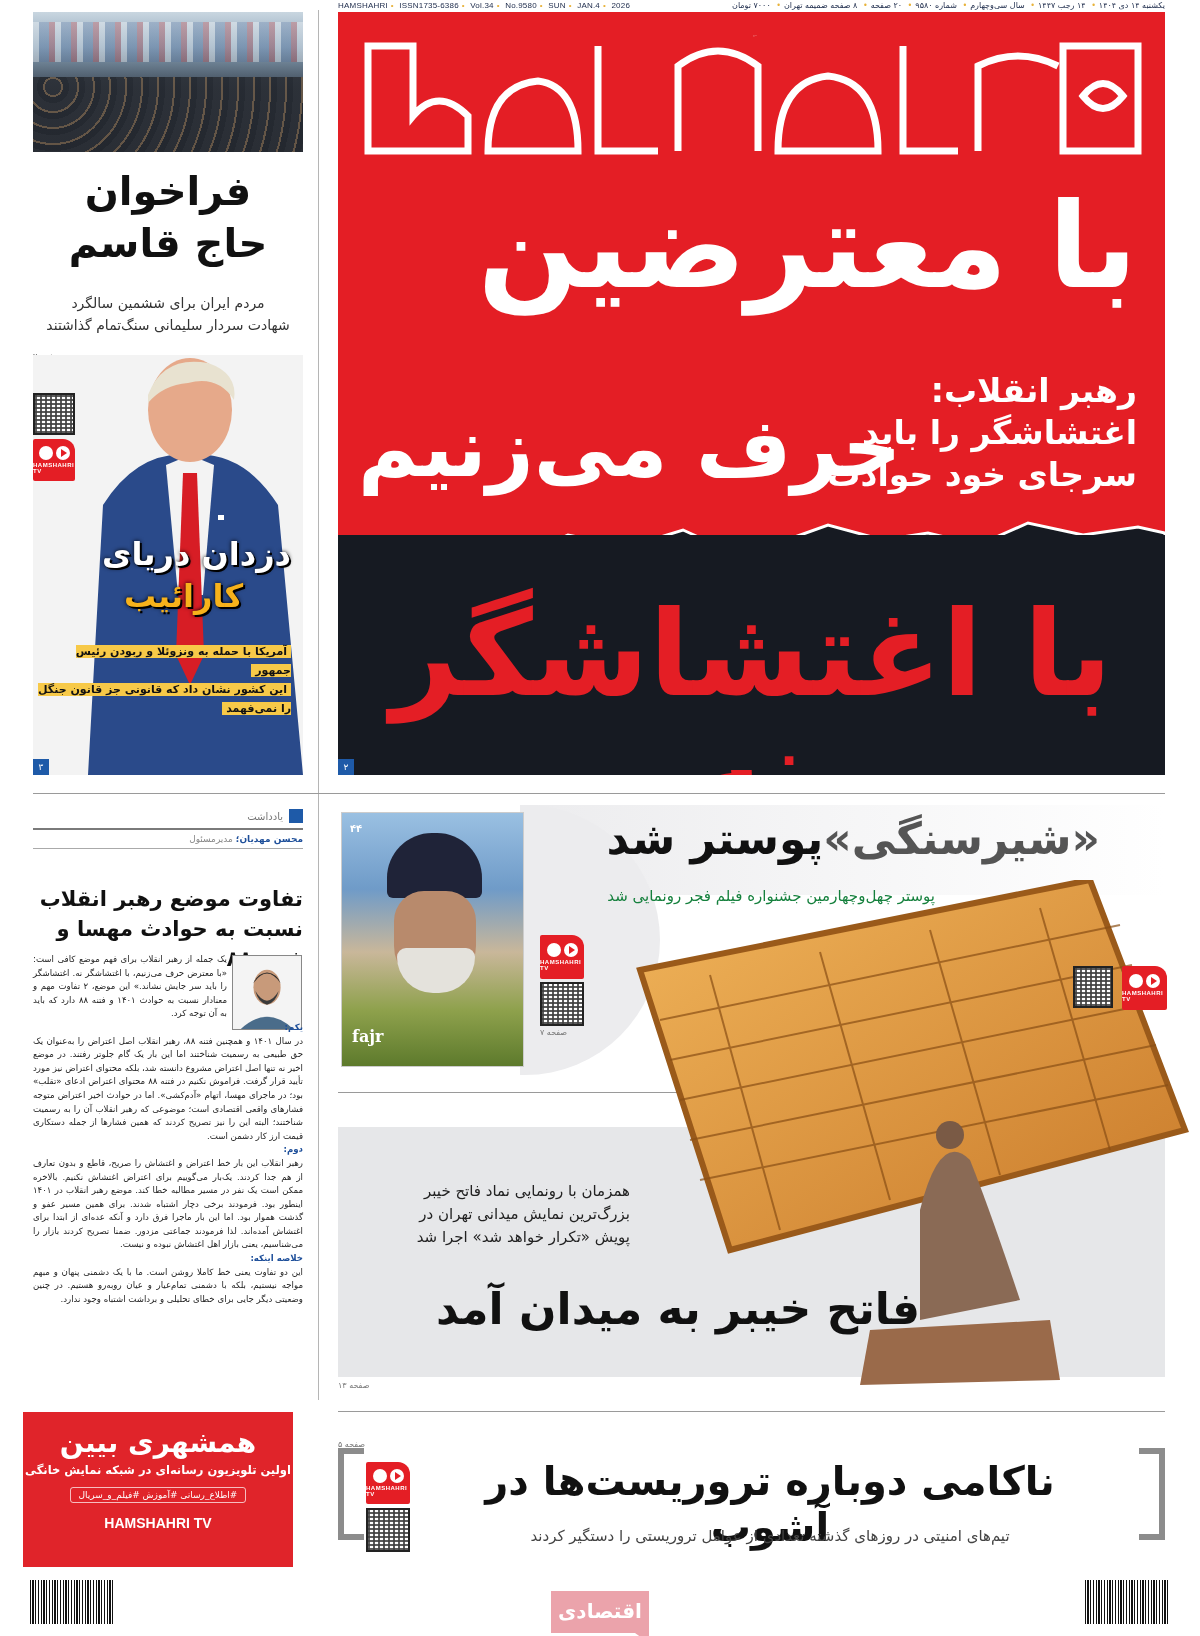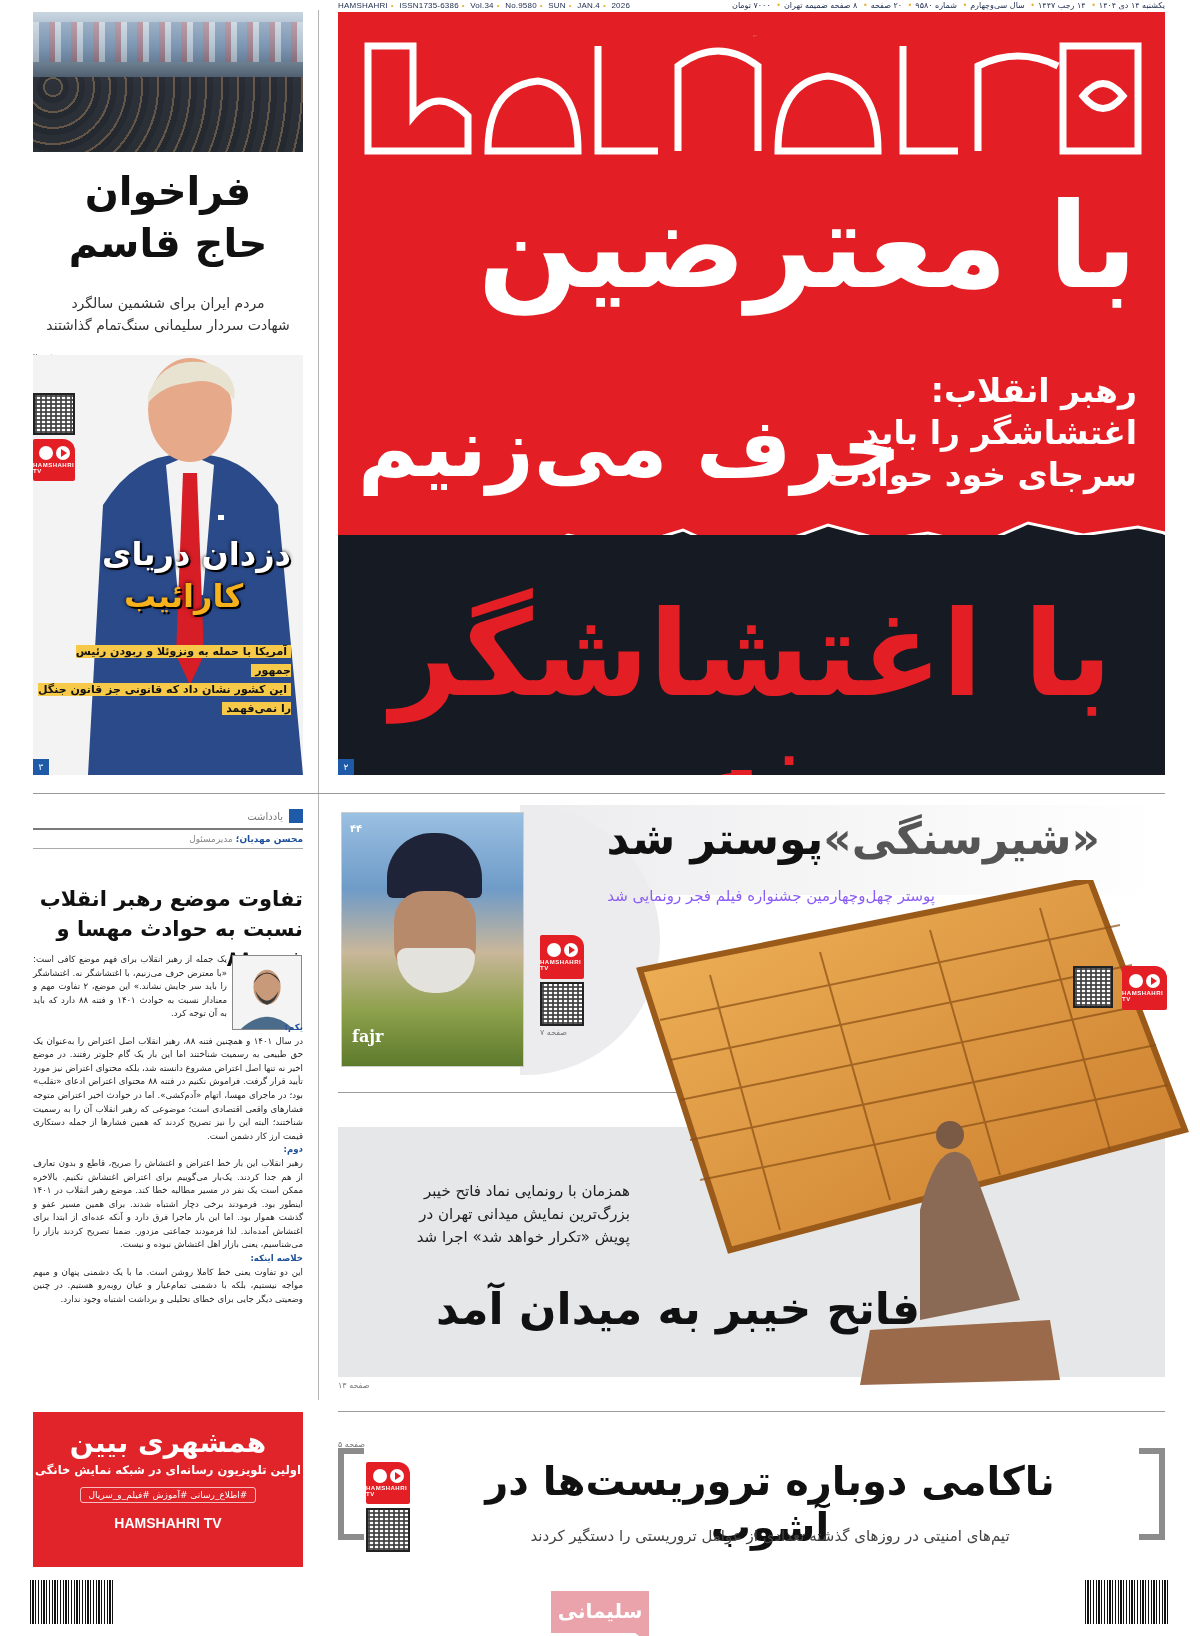--- a/index.html
+++ b/index.html
@@ -62,40 +62,40 @@
   .note-author { left: 33px; top: 834px; width: 270px; direction: rtl; font-size: 9px; color: #888; }
   .note-author b { color: #1e4f9a; }
   .note-rule2 { left: 33px; top: 848px; width: 270px; height: 1px; background: #aaa; }
   .note-title { left: 33px; top: 862px; width: 270px; direction: rtl; text-align: right; font-weight: bold; font-size: 21px; line-height: 30px; color: #111; letter-spacing: -0.5px; margin-top: 22px; }
   .note-photo { left: 232px; top: 955px; width: 70px; height: 75px; border: 1px solid #888; background: #f0f0f0; overflow:hidden; }
   .note-body { left: 33px; top: 953px; width: 270px; direction: rtl; text-align: justify; font-size: 8.6px; line-height: 13.6px; color: #222; }
   .note-body .intro { padding-right: 76px; }
   .note-body .hd { color: #1e4f9a; font-weight: bold; }
 
   
-  .ad-red { left: 33px; top: 1412px; width: 270px; height: 155px; background: #e0242a; color: #fff; text-align: center; direction: rtl; }
+  .ad-red { left: 23px; top: 1412px; width: 270px; height: 155px; background: #e0242a; color: #fff; text-align: center; direction: rtl; }
   .ad-title { margin-top: 14px; font-size: 28px; font-weight: bold; }
   .ad-sub { margin-top: 4px; font-size: 11.5px; font-weight: bold; }
   .ad-tags { display:inline-block; margin-top: 10px; border: 1px solid rgba(255,255,255,0.7); border-radius: 3px; padding: 2px 8px; font-size: 9px; }
   .ad-logo { margin-top: 12px; font-family: "Liberation Sans", sans-serif; font-weight: bold; font-size: 14px; direction: ltr; }
   .barcode { height: 44px; background: repeating-linear-gradient(90deg,#111 0 1px,#fff 1px 2px,#111 2px 4px,#fff 4px 5px,#111 5px 6px,#fff 6px 8px,#111 8px 9px,#fff 9px 11px); }
   .barcode-num { font-family: "Liberation Mono", monospace; font-size: 7px; color: #222; letter-spacing: 1px; margin-top: 24px; }
 
   
   .bg-circle { left: 520px; top: 805px; width: 140px; height: 270px; background: #ececee; border-radius: 0 135px 135px 0; }
   .bg-band { left: 520px; top: 805px; width: 645px; height: 90px; background: linear-gradient(90deg,#ececee,#ffffff); }
   .poster { left: 341px; top: 812px; width: 183px; height: 255px; background: linear-gradient(180deg,#9ac0e2 0%, #6f9bc8 30%, #c9b79a 55%, #8ea14c 78%, #5d7a2c 100%); border: 1px solid #ccc; overflow:hidden; }
   .poster .hat { position:absolute; left: 45px; top: 20px; width: 95px; height: 65px; background:#1f2338; border-radius: 45px 45px 6px 6px; }
   .poster .face { position:absolute; left: 52px; top: 78px; width: 82px; height: 95px; background: #b88a6c; border-radius: 30px 30px 40px 40px; }
   .poster .beard { position:absolute; left: 55px; top: 135px; width: 78px; height: 45px; background: #e4e2dc; border-radius: 10px 10px 40px 40px; }
   .poster .fajr { position:absolute; left: 10px; bottom: 20px; color: #fff; font-family: "DejaVu Serif", serif; font-weight: bold; font-size: 16px; }
   .poster .badge44 { position:absolute; left: 8px; top: 10px; color:#fff; font-size: 10px; font-weight: bold; }
   .poster-title { left: 530px; top: 815px; width: 570px; direction: rtl; text-align: right; font-weight: bold; font-size: 44px; line-height: 1.1; color: #111; letter-spacing: -1.5px; }
   .poster-title .gray { color: #555; }
-  .poster-sub { left: 530px; top: 887px; width: 405px; direction: rtl; text-align: right; font-size: 15px; color: #8b5cf6; }
+  .poster-sub { left: 530px; top: 887px; width: 405px; direction: rtl; text-align: right; font-size: 15px; color: #15803d; }
   .poster-tv { left: 540px; top: 935px; width: 44px; height: 44px; }
   .poster-qr { left: 540px; top: 982px; width: 44px; height: 44px; }
   .poster-page { left: 540px; top: 1028px; font-size: 8px; color: #777; }
 
   
   .rule-mid { left: 338px; top: 1092px; width: 500px; height: 1px; background: #9a9a9a; }
   .gray-box { left: 338px; top: 1127px; width: 827px; height: 250px; background: #e6e7e9; }
   .sculpture { left: 620px; top: 880px; width: 580px; height: 530px; }
   .sc-sub { left: 380px; top: 1180px; width: 250px; direction: rtl; text-align: right; font-size: 15px; line-height: 23px; color: #222; }
   .sc-title { left: 360px; top: 1283px; width: 560px; direction: rtl; text-align: right; font-weight: bold; font-size: 44px; color: #111; letter-spacing: -1.5px; }
@@ -334,16 +334,16 @@
       <div class="c play"></div>
     </div>
   <div class="tv">HAMSHAHRI TV</div>
 </div>
 <div class="abs qr tr-qr">
     <div class="qr-inner"></div>
   </div>
 <div class="abs tr-title">ناکامی دوباره تروریست‌ها در آشوب</div>
 <div class="abs tr-sub">تیم‌های امنیتی در روزهای گذشته تعدادی از عوامل تروریستی را دستگیر کردند</div>
 
-<div class="abs jar">سلیمانی</div>
+<div class="abs jar">اقتصادی</div>
 
 <div class="abs barcode" style="left:1085px;top:1580px;width:85px;"></div>
 <div class="abs barcode-num" style="left:1085px;top:1626px;">6 260641 200014 2</div>
 
 </body></html>

